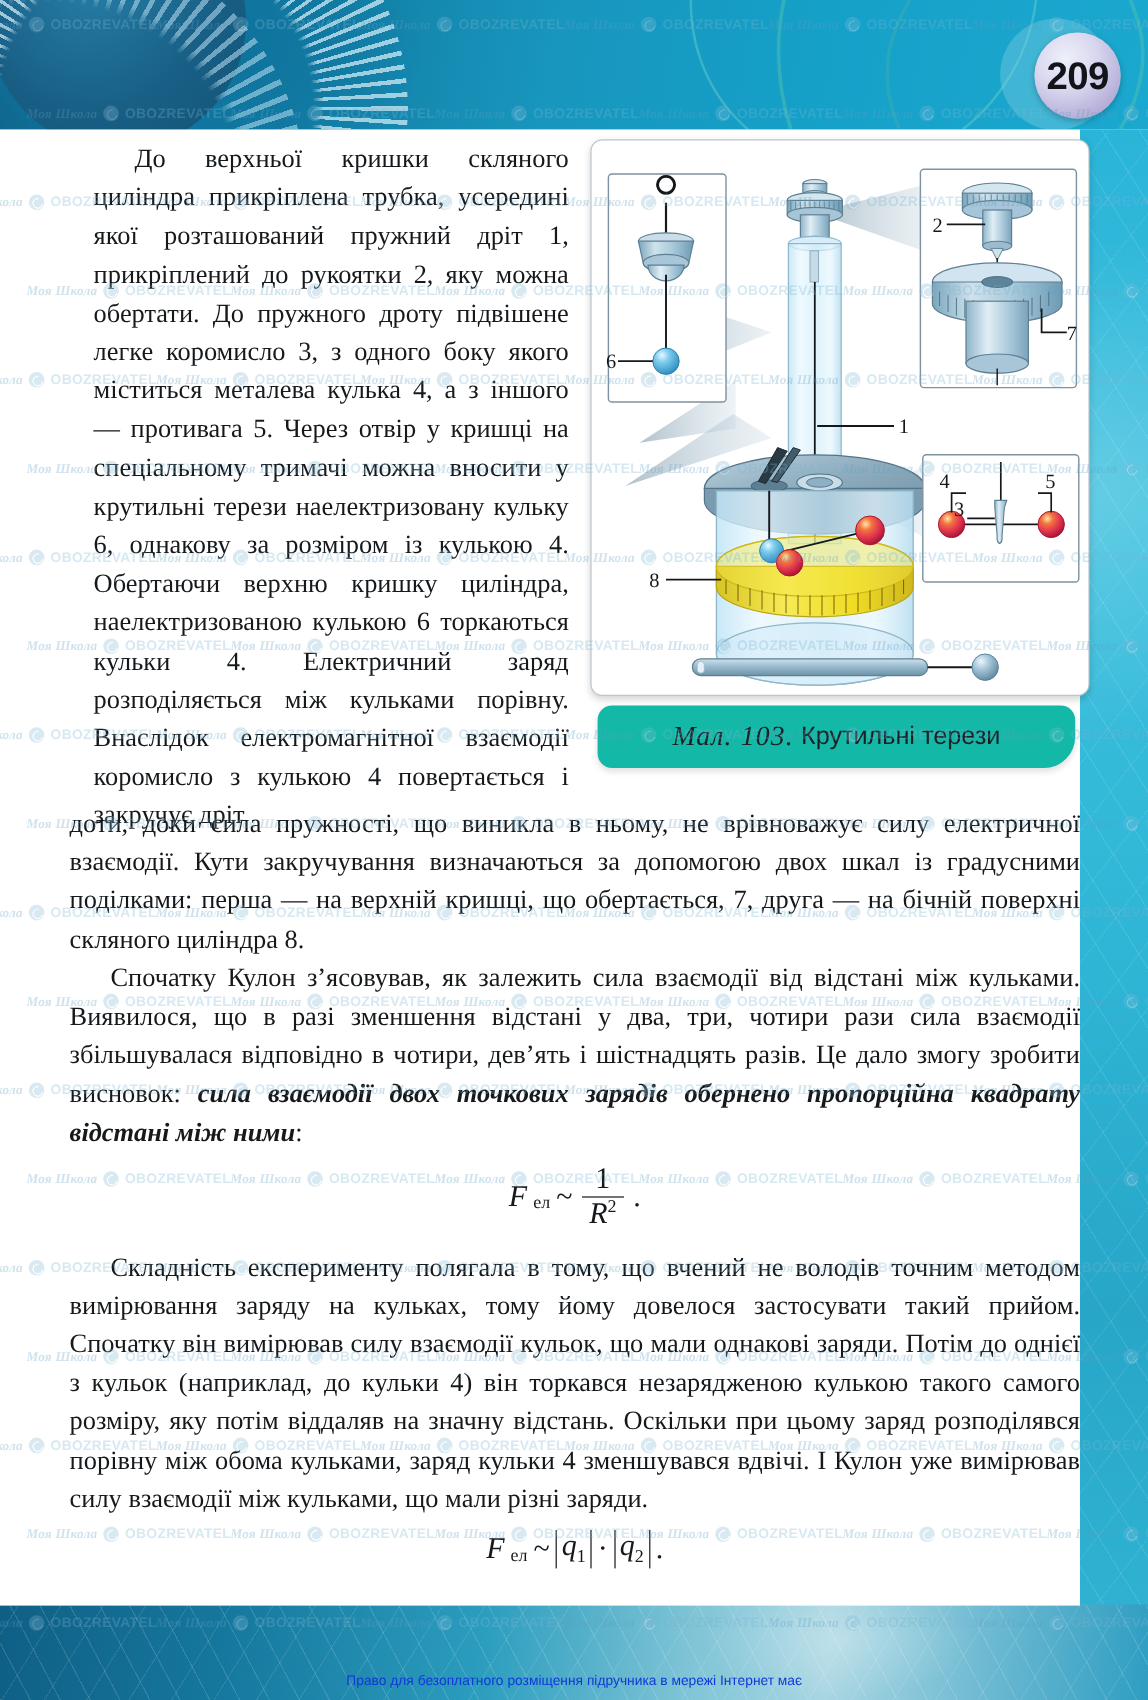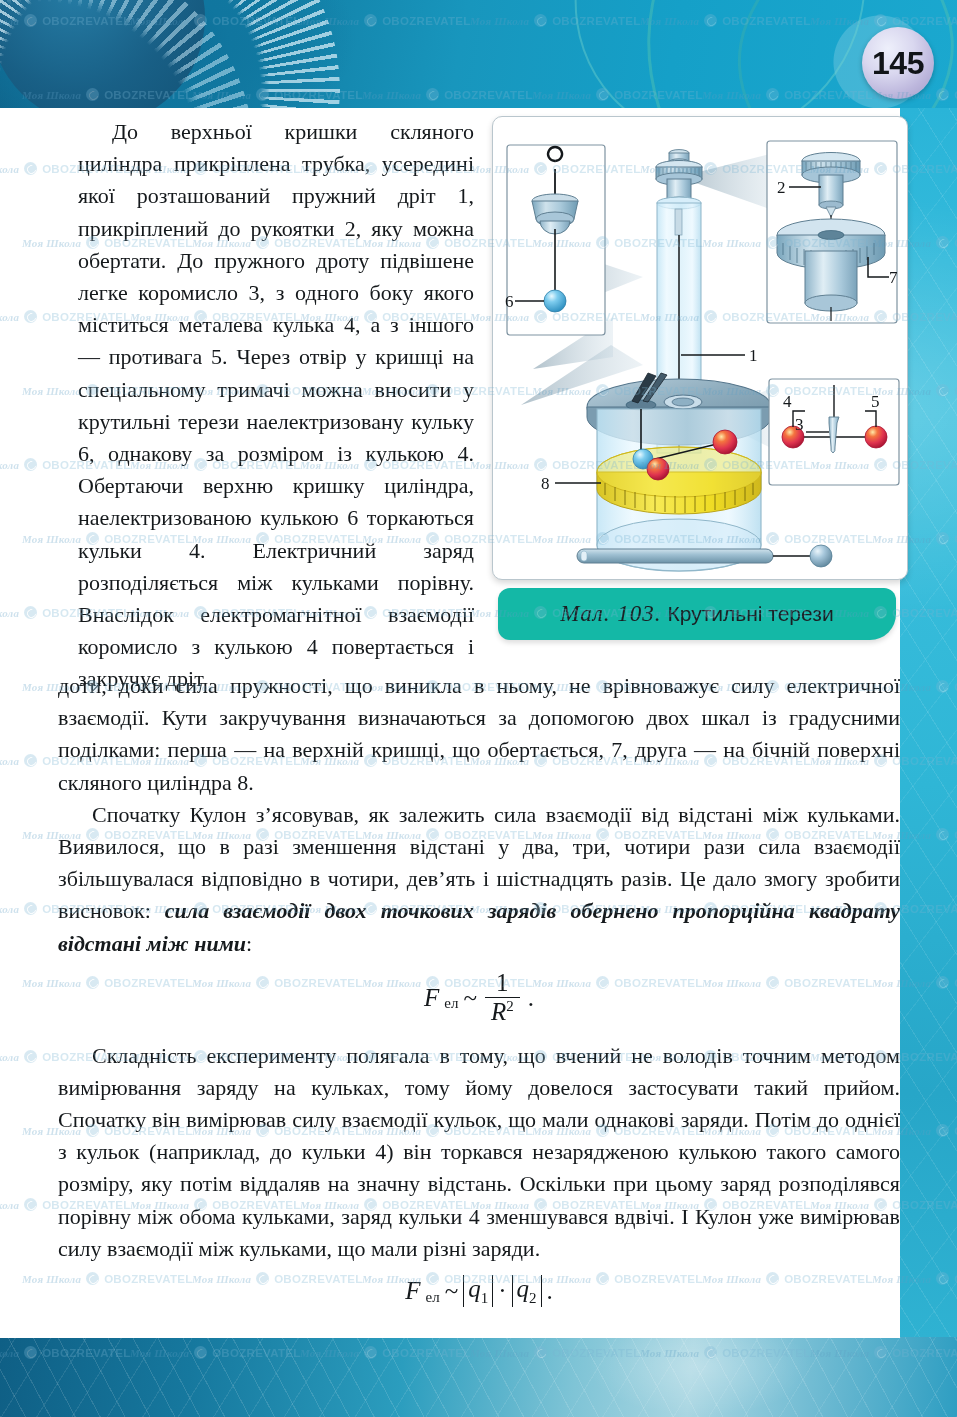--- a/index.html
+++ b/index.html
@@ -349,21 +349,21 @@
   <div class="header-band">
     <div class="hdr-disc"></div>
     <div class="hdr-rays"></div>
     <div class="hdr-rays2"></div>
     <div class="hdr-swirl"></div>
     <div class="hdr-swirl2"></div>
     <div class="hdr-swirl3"></div>
   </div>
 
   <div class="page-badge">
-    <span>145</span>
+    <span>209</span>
   </div>
 
   <div class="bg-right"></div>
   <div class="bg-bottom"></div>
 
   <div class="sheet"></div>
 
   <div class="content">
 
     <div class="col-left">
@@ -1213,15 +1213,16 @@
         <span class="wm-brand">OBOZREVATEL</span>
       </div>
       <div class="wm" style="left: 810px; top: 1346px;">
         <span class="wm-school">Моя Школа</span>
         <span class="wm-globe"></span>
         <span class="wm-brand">OBOZREVATEL</span>
       </div>
     </div>
 
   <div class="footer">
+    <span class="fl">Право для безоплатного розміщення підручника в мережі Інтернет має</span>
   </div>
 
 </div>
 
 </body></html>

